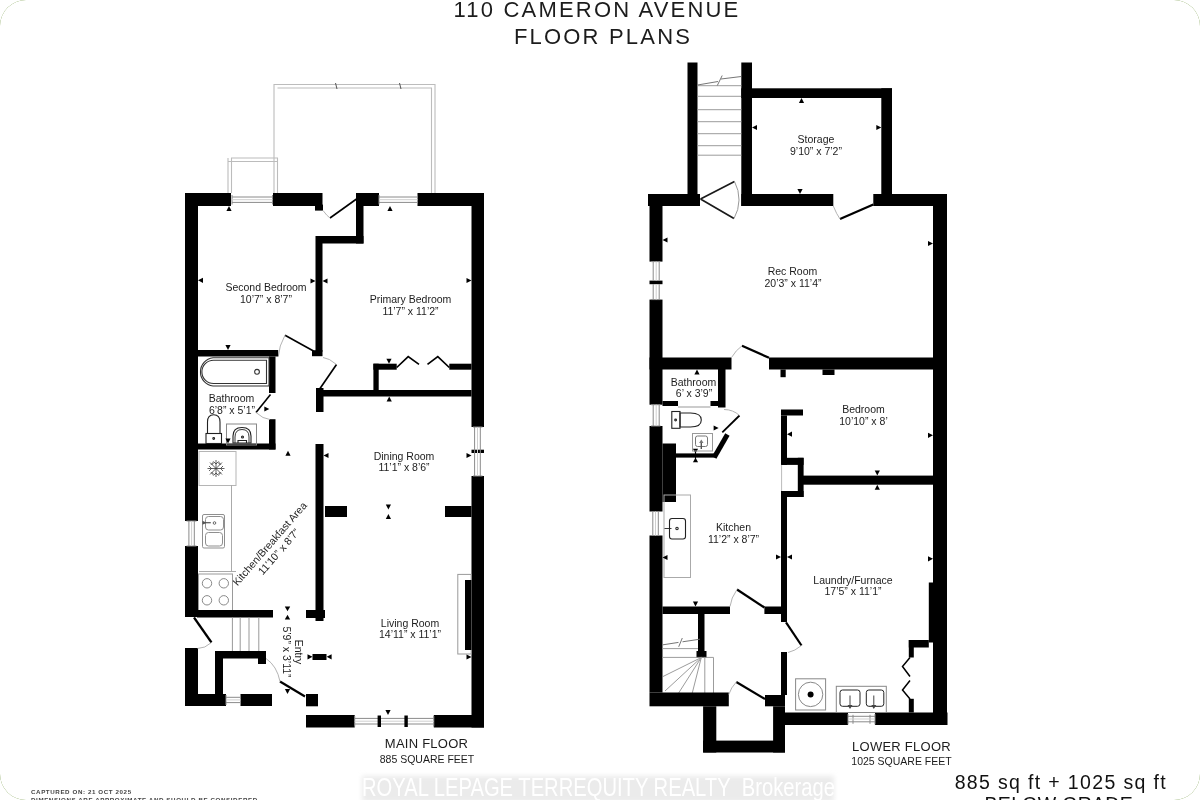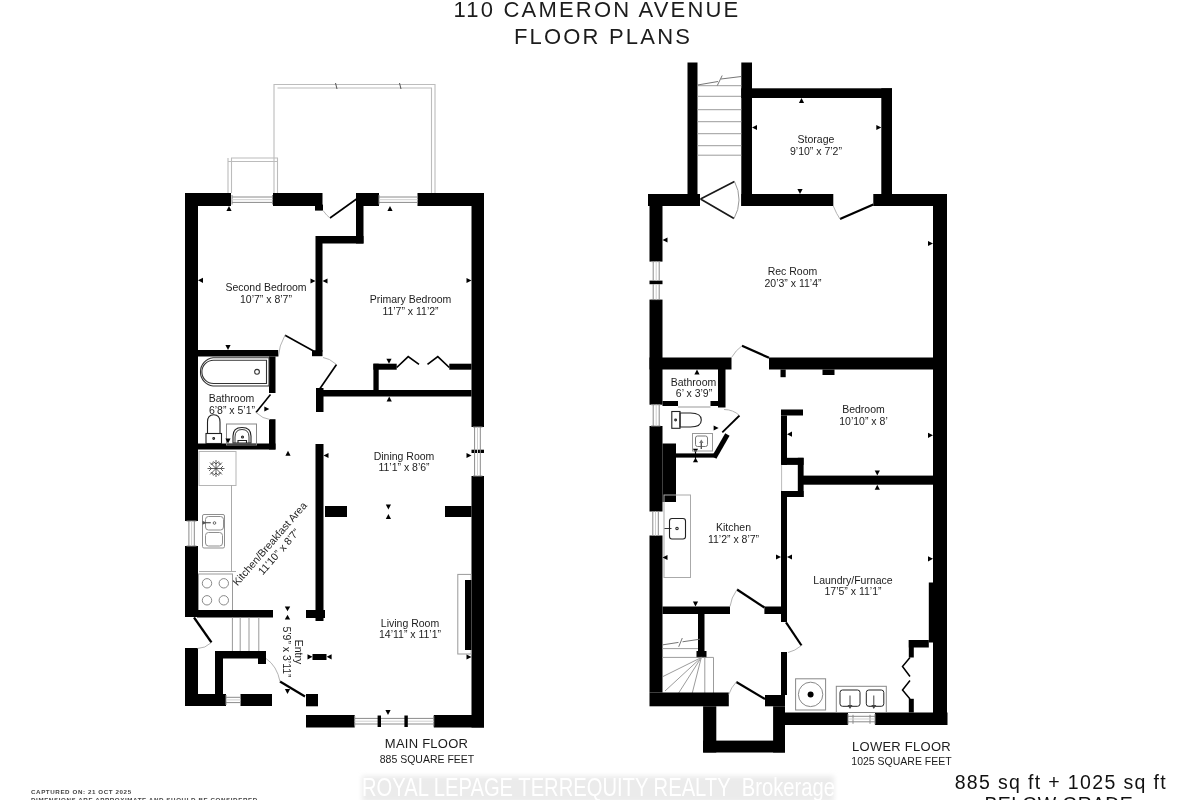--- a/index.html
+++ b/index.html
@@ -1,17 +1,17 @@
 <!DOCTYPE html>
 <html><head>
 <meta charset="utf-8">
 <style>
   html,body{margin:0;padding:0;background:#ffffff;-webkit-font-smoothing:antialiased;}
   *{-webkit-font-smoothing:antialiased;}
-  #page{position:relative;width:1200px;height:800px;background:#4d7c0f;overflow:hidden;font-family:"Liberation Sans",sans-serif;}
+  #page{position:relative;width:1200px;height:800px;background:#4d7c0f;overflow:hidden;font-family:"Liberation Sans",sans-serif;border-radius:26px;}
   svg{position:absolute;left:0;top:0;}
   text{opacity:0.999;}
   .lbl{font-family:"Liberation Sans",sans-serif;font-size:10.5px;fill:#1c1c1c;}
   .big{font-family:"Liberation Sans",sans-serif;font-size:22px;letter-spacing:2.2px;fill:#1c1c1c;}
   .flr{font-family:"Liberation Sans",sans-serif;font-size:13px;letter-spacing:0.25px;fill:#1c1c1c;}
   .sqf{font-family:"Liberation Sans",sans-serif;font-size:10.5px;letter-spacing:0px;fill:#1c1c1c;}
 </style>
 </head>
 <body>
 <div id="page">

